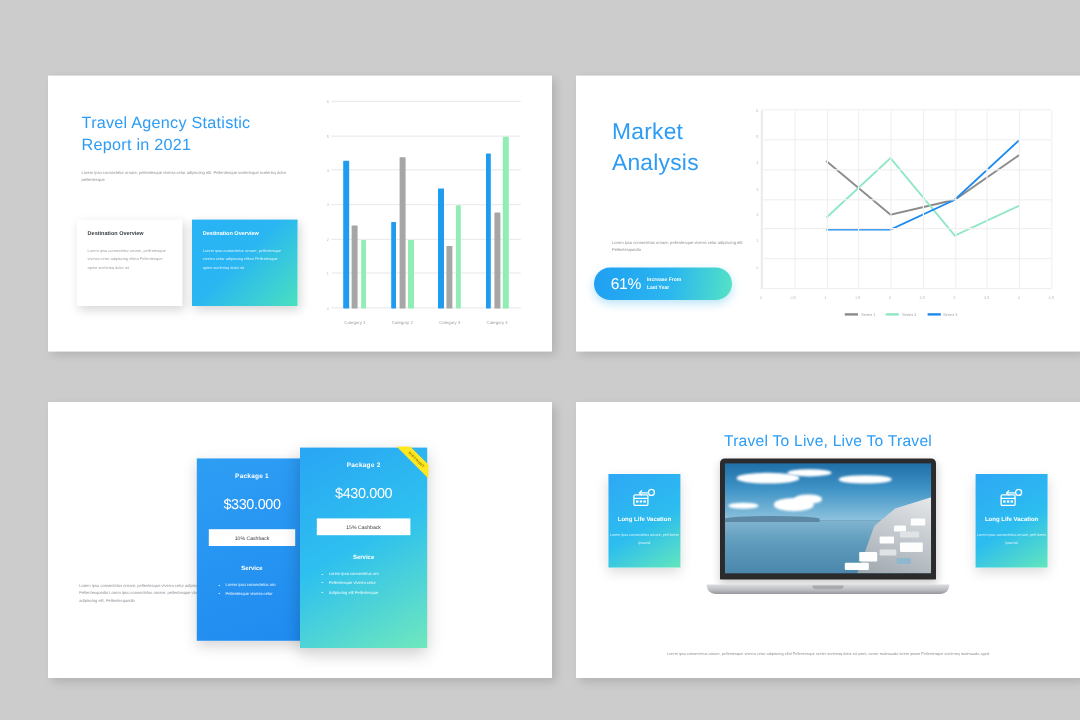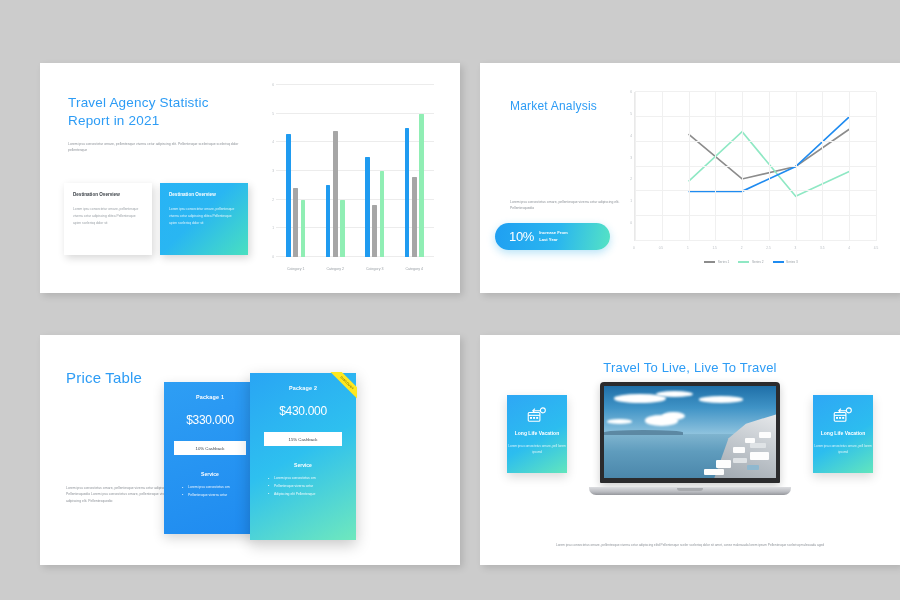--- a/index.html
+++ b/index.html
@@ -61,21 +61,21 @@
              font-size:3.2px; color:#b6bbc0; transform:translateY(-50%); }
   .bc-groups { position:absolute; left:14px; right:0; bottom:18px; top:0;
                display:flex; }
   .bc-group { flex:1; display:flex; align-items:flex-end; justify-content:center; gap:2.5px; }
   .bc-bar { width:4.6px; border-radius:.5px; }
   .bc-xlabels { position:absolute; left:14px; right:0; bottom:4px; display:flex; }
   .bc-xlabel { flex:1; text-align:center; font-size:3.6px; color:#9aa0a6; }
 
   
   .s2-title { position:absolute; left:30px; top:35px; width:120px;
-              font-size:12px; line-height:1.38; }
+              font-size:19px; line-height:1.38; }
   .s2-lorem { position:absolute; left:30px; top:136px; width:110px; font-size:3.4px; }
   .badge {
     position:absolute; left:15px; top:160px;
     width:115px; height:27px; border-radius:14px;
     background:linear-gradient(100deg,#1f9ff2 0%,#2ab6ef 55%,#55e3c4 100%);
     display:flex; align-items:center; padding-left:14px; gap:5px;
     box-shadow:0 3px 8px rgba(40,170,230,.33);
   }
   .badge-pct { color:#fff; font-size:13px; font-weight:400; letter-spacing:-.3px; }
   .badge-txt { color:#fff; font-size:4.2px; font-weight:700; line-height:1.45; }
@@ -259,21 +259,21 @@
           <div class="bc-xlabel">Category 4</div>
         </div>
     </div>
   </div>
 
   <div class="slide">
     <div class="h-title s2-title">Market Analysis</div>
     <div class="lorem s2-lorem">Lorem ipsu consectetus ornare, pellentesque viverra cetur adipiscing elit. Pellentesquedio</div>
 
     <div class="badge">
-      <div class="badge-pct">10%</div>
+      <div class="badge-pct">61%</div>
       <div>
         <div class="badge-txt">Increase From</div>
         <div class="badge-txt">Last Year</div>
       </div>
     </div>
 
     <div class="linechart">
       <div class="lc-plot" id="lc-plot">
         <svg id="lc-svg" width="100%" height="100%" viewBox="0 0 242 149" preserveAspectRatio="none">
             <polyline points="53.77777777777777,42.21666666666667 107.55555555555554,86.91666666666666 161.33333333333331,74.5 215.1111111111111,37.25" fill="none" stroke="#8c8c8c" stroke-width="1.6" vector-effect="non-scaling-stroke"></polyline>
@@ -313,21 +313,20 @@
           </div>
           <div class="lg-item">
             <div class="lg-line" style="background: rgb(31, 139, 240);"></div>
             <div class="lg-txt">Series 3</div>
           </div>
         </div>
     </div>
   </div>
 
   <div class="slide">
-    <div class="h-title s3-title">Price Table</div>
     <div class="lorem s3-lorem">Lorem ipsu consectetus ornare, pellentesque viverra cetur adipiscing elit. Pellentesquedio Lorem ipsu consectetus ornare, pellentesque viverra cetur adipiscing elit. Pellentesquedio</div>
 
     <div class="pkgs">
 
       <div class="pkg p1">
         <div class="pkg-name">Package 1</div>
         <div class="pkg-price">$330.000</div>
         <div class="pkg-cb">10% Cashback</div>
         <div class="pkg-srv">Service</div>
         <div class="pkg-list" id="pkg1-list">

